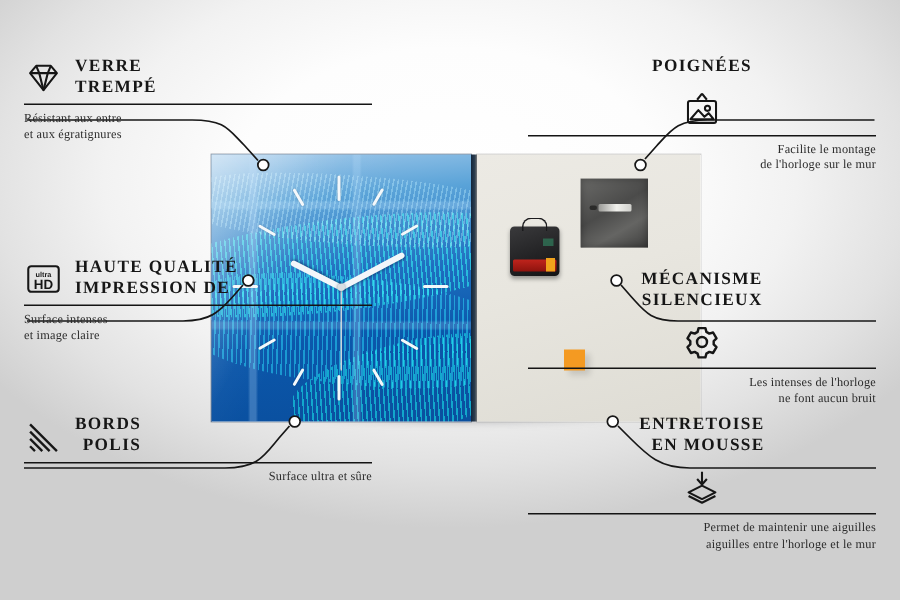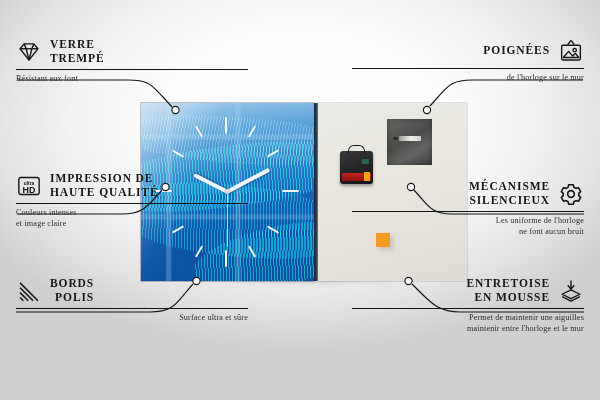--- a/index.html
+++ b/index.html
@@ -12,21 +12,21 @@
     position:relative;width:600px;height:400px;overflow:hidden;
     background:
       radial-gradient(ellipse 62% 58% at 50% 30%, #ffffff 0%, #fdfdfd 38%, #f2f2f2 62%, #e2e2e2 82%, #cfcfcf 100%),
       linear-gradient(#f6f6f6,#bdbdbd);
   }
   
   .feat{position:absolute;width:232px;}
   .feat.left{text-align:left;}
   .feat.right{text-align:right;}
   .feat .head{display:flex;align-items:center;gap:8px;}
-  .feat.right .head{flex-direction:row;justify-content:flex-end;align-items:center;}
+  .feat.right .head{flex-direction:column;justify-content:flex-end;align-items:center;}
   .feat .ic{flex:0 0 auto;width:26px;height:26px;display:block;}
   .feat .ttl{
     font-family:"Liberation Serif", serif;
     font-weight:700;font-size:11.5px;line-height:13.5px;
     letter-spacing:.9px;color:#161616;text-transform:uppercase;
   }
   .feat .rule{height:1.4px;background:#141414;margin:4px 0 4px 0;width:100%;}
   .feat .sub{
     font-family:"Liberation Serif", serif;
     font-size:8.2px;line-height:10.4px;color:#2b2b2b;letter-spacing:.15px;
@@ -197,37 +197,38 @@
             <path d="M10 6 L12.5 12 L16 26"></path>
             <path d="M22 6 L19.5 12 L16 26"></path>
         </g>
       </svg>
       <div>
         <div class="ttl">VERRE</div>
         <div class="ttl">TREMPÉ</div>
       </div>
     </div>
     <div class="rule"></div>
-    <div class="sub">Résistant aux font</div>
+    <div class="sub">Résistant aux entre</div>
+    <div class="sub">et aux égratignures</div>
   </div>
 
   <div class="feat left" id="f-impr">
     <div class="head">
       <svg class="ic" viewBox="0 0 32 32">
         <rect x="3.5" y="5.5" width="25" height="21" rx="2.5" fill="none" stroke="#161616" stroke-width="1.7"></rect>
         <text x="16" y="14.2" font-family="Liberation Sans, sans-serif" font-size="6" font-weight="700" text-anchor="middle" fill="#161616">ultra</text>
         <text x="16" y="24" font-family="Liberation Sans, sans-serif" font-size="11" font-weight="700" text-anchor="middle" fill="#161616">HD</text>
       </svg>
       <div>
+        <div class="ttl">HAUTE QUALITÉ</div>
         <div class="ttl">IMPRESSION DE</div>
-        <div class="ttl">HAUTE QUALITÉ</div>
-      </div>
-    </div>
-    <div class="rule"></div>
-    <div class="sub">Couleurs intenses</div>
+      </div>
+    </div>
+    <div class="rule"></div>
+    <div class="sub">Surface intenses</div>
     <div class="sub">et image claire</div>
   </div>
 
   <div class="feat left" id="f-bords">
     <div class="head">
       <svg class="ic" viewBox="0 0 32 32">
         <g stroke="#161616" stroke-width="1.9" stroke-linecap="butt">
           <path d="M5 6 L27 28"></path>
             <path d="M5 12 L21 28"></path>
             <path d="M5 18 L15 28"></path>
@@ -251,53 +252,54 @@
       <svg class="ic" viewBox="0 0 32 32">
         <g fill="none" stroke="#161616" stroke-width="1.7" stroke-linejoin="round">
           <path d="M16 3 L12 8 M16 3 L20 8"></path>
           <rect x="4.5" y="9" width="23" height="18" rx="1.6"></rect>
           <circle cx="20.5" cy="15" r="2.1"></circle>
           <path d="M6.5 24 L13 16.5 L18 22 L21.5 19 L25.5 24 Z" fill="none"></path>
         </g>
       </svg>
     </div>
     <div class="rule"></div>
+    <div class="sub">Facilite le montage</div>
     <div class="sub">de l'horloge sur le mur</div>
   </div>
 
   <div class="feat right" id="f-meca">
     <div class="head">
       <div>
         <div class="ttl">MÉCANISME</div>
         <div class="ttl">SILENCIEUX</div>
       </div>
       <svg class="ic" viewBox="0 0 32 32">
         <g fill="none" stroke="#161616" stroke-width="2" stroke-linejoin="round">
           <path d="M13.2 4.6 h5.6 l.8 3.1 2.4 1.4 3.1-.9 2.8 4.8 -2.3 2.2 v2.8 l2.3 2.2 -2.8 4.8 -3.1-.9 -2.4 1.4 -.8 3.1 h-5.6 l-.8-3.1 -2.4-1.4 -3.1.9 -2.8-4.8 2.3-2.2 v-2.8 l-2.3-2.2 2.8-4.8 3.1.9 2.4-1.4 Z"></path>
           <circle cx="16" cy="16" r="4.1"></circle>
         </g>
       </svg>
     </div>
     <div class="rule"></div>
-    <div class="sub">Les uniforme de l'horloge</div>
+    <div class="sub">Les intenses de l'horloge</div>
     <div class="sub">ne font aucun bruit</div>
   </div>
 
   <div class="feat right" id="f-entre">
     <div class="head">
       <div>
         <div class="ttl">ENTRETOISE</div>
         <div class="ttl">EN MOUSSE</div>
       </div>
       <svg class="ic" viewBox="0 0 32 32">
         <g fill="none" stroke="#161616" stroke-width="1.7" stroke-linejoin="round">
           <path d="M16 3 V12 M12 9 L16 13.5 L20 9"></path>
           <path d="M16 14.5 L27 20 L16 25.5 L5 20 Z"></path>
           <path d="M5 23 L16 28.5 L27 23"></path>
         </g>
       </svg>
     </div>
     <div class="rule"></div>
     <div class="sub">Permet de maintenir une aiguilles</div>
-    <div class="sub">maintenir entre l'horloge et le mur</div>
+    <div class="sub">aiguilles entre l'horloge et le mur</div>
   </div>
 
 </div>
 
 </body></html>

